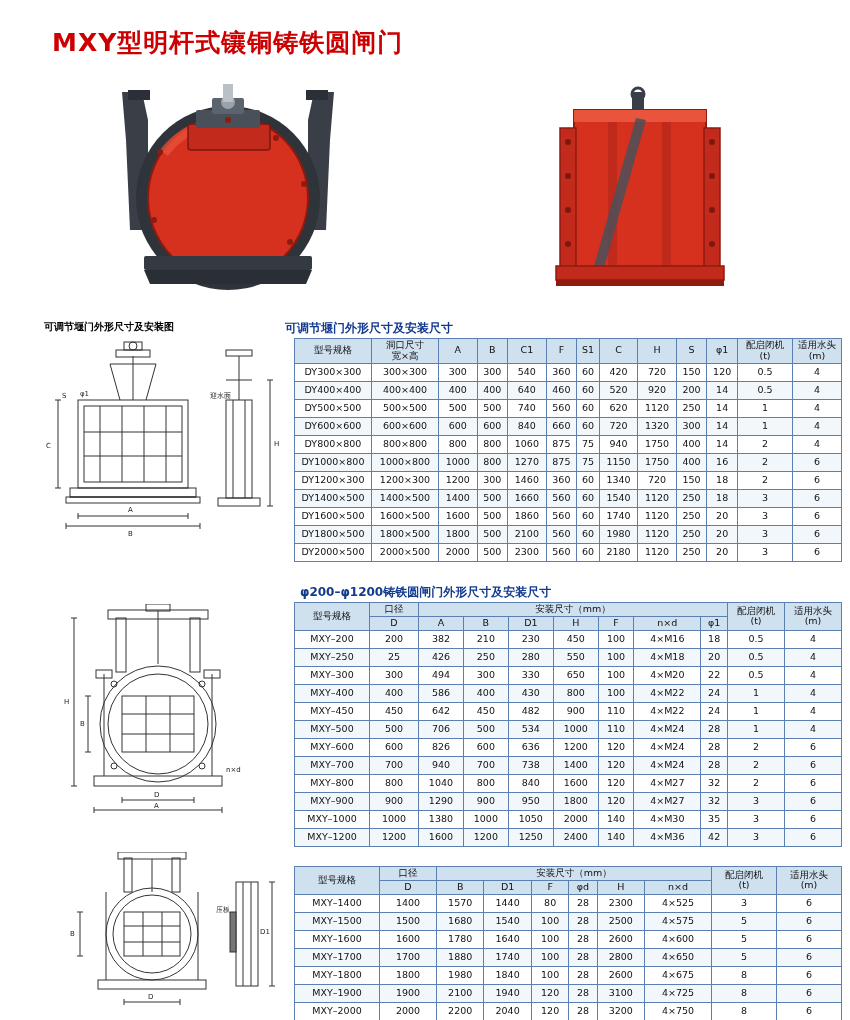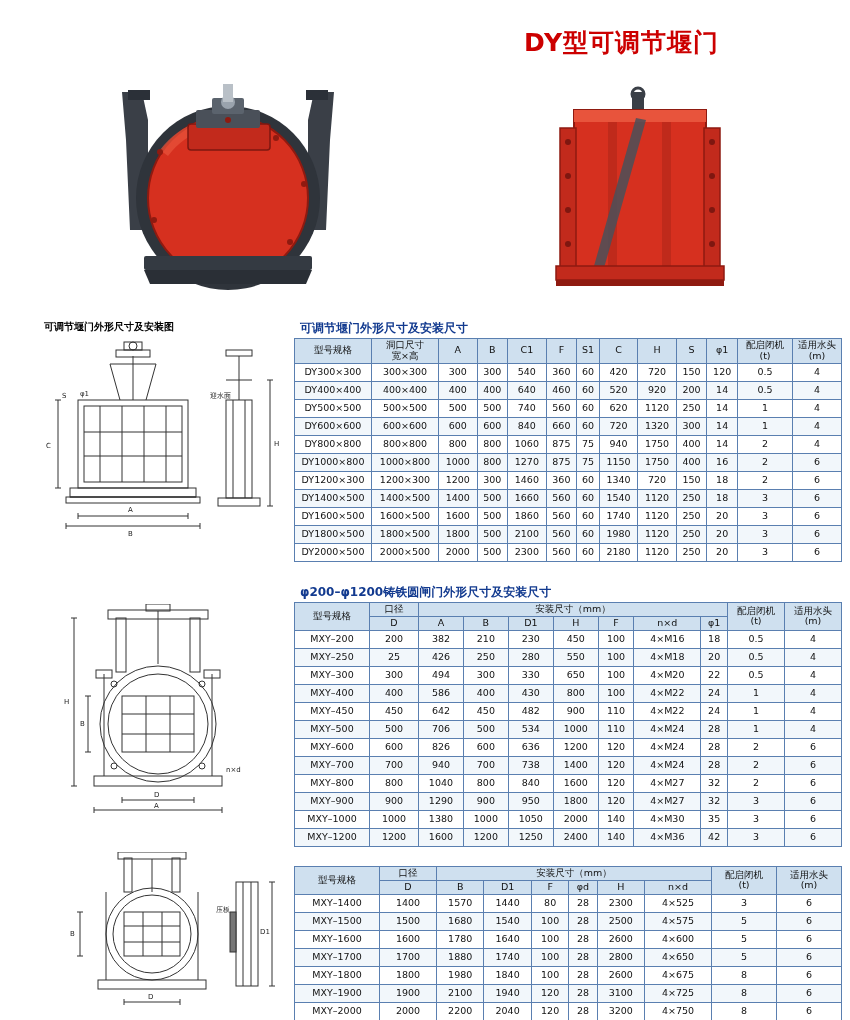--- a/index.html
+++ b/index.html
@@ -69,21 +69,21 @@
     height:15px;
   }
   table.spec tbody tr:nth-child(even) td{background:#f2f7fb;}
 </style>
 </head>
 <body>
 
 <div class="page">
 
   <div class="title-row">
-    <div class="main-title" id="title-right">DY型可调节堰门</div>
+    <div class="main-title" id="title-left">MXY型明杆式镶铜铸铁圆闸门</div>
   </div>
 
   <div class="photo" id="photo-left">
     <svg width="250" height="215" viewBox="0 0 250 215">
       <rect x="0" y="0" width="250" height="215" fill="#ffffff"></rect>
 
       <path d="M22 12 L42 12 L48 40 L48 150 L30 150 L26 60 Z" fill="#3a3f47"></path>
       <path d="M214 12 L234 12 L230 60 L226 150 L208 150 L208 40 Z" fill="#3a3f47"></path>
       <rect x="28" y="10" width="22" height="10" fill="#2b3038"></rect>
       <rect x="206" y="10" width="22" height="10" fill="#2b3038"></rect>
@@ -144,21 +144,21 @@
       </g>
 
       <path d="M116 38 L74 186 L84 188 L126 40 Z" fill="#4a5059" opacity="0.85"></path>
 
       <rect x="36" y="186" width="168" height="14" fill="#c22a1c" stroke="#8f1a10" stroke-width="1.5"></rect>
       <rect x="36" y="200" width="168" height="6" fill="#8f1a10"></rect>
     </svg>
   </div>
 
   <div class="sec-label black" style="left:44px;top:320px;">可调节堰门外形尺寸及安装图</div>
-  <div class="tbl-caption" style="left:300px;top:320px;">可调节堰门外形尺寸及安装尺寸</div>
+  <div class="tbl-caption" style="left:285px;top:320px;">可调节堰门外形尺寸及安装尺寸</div>
 
   <div class="drawing" style="left:40px;top:340px;">
     <svg width="240" height="215" viewBox="0 0 240 215">
       <g stroke="#333" fill="none" stroke-width="1">
 
         <rect x="38" y="60" width="110" height="88"></rect>
         <rect x="44" y="66" width="98" height="76"></rect>
         <line x1="60" y1="66" x2="60" y2="142"></line>
         <line x1="82" y1="66" x2="82" y2="142"></line>
         <line x1="104" y1="66" x2="104" y2="142"></line>

